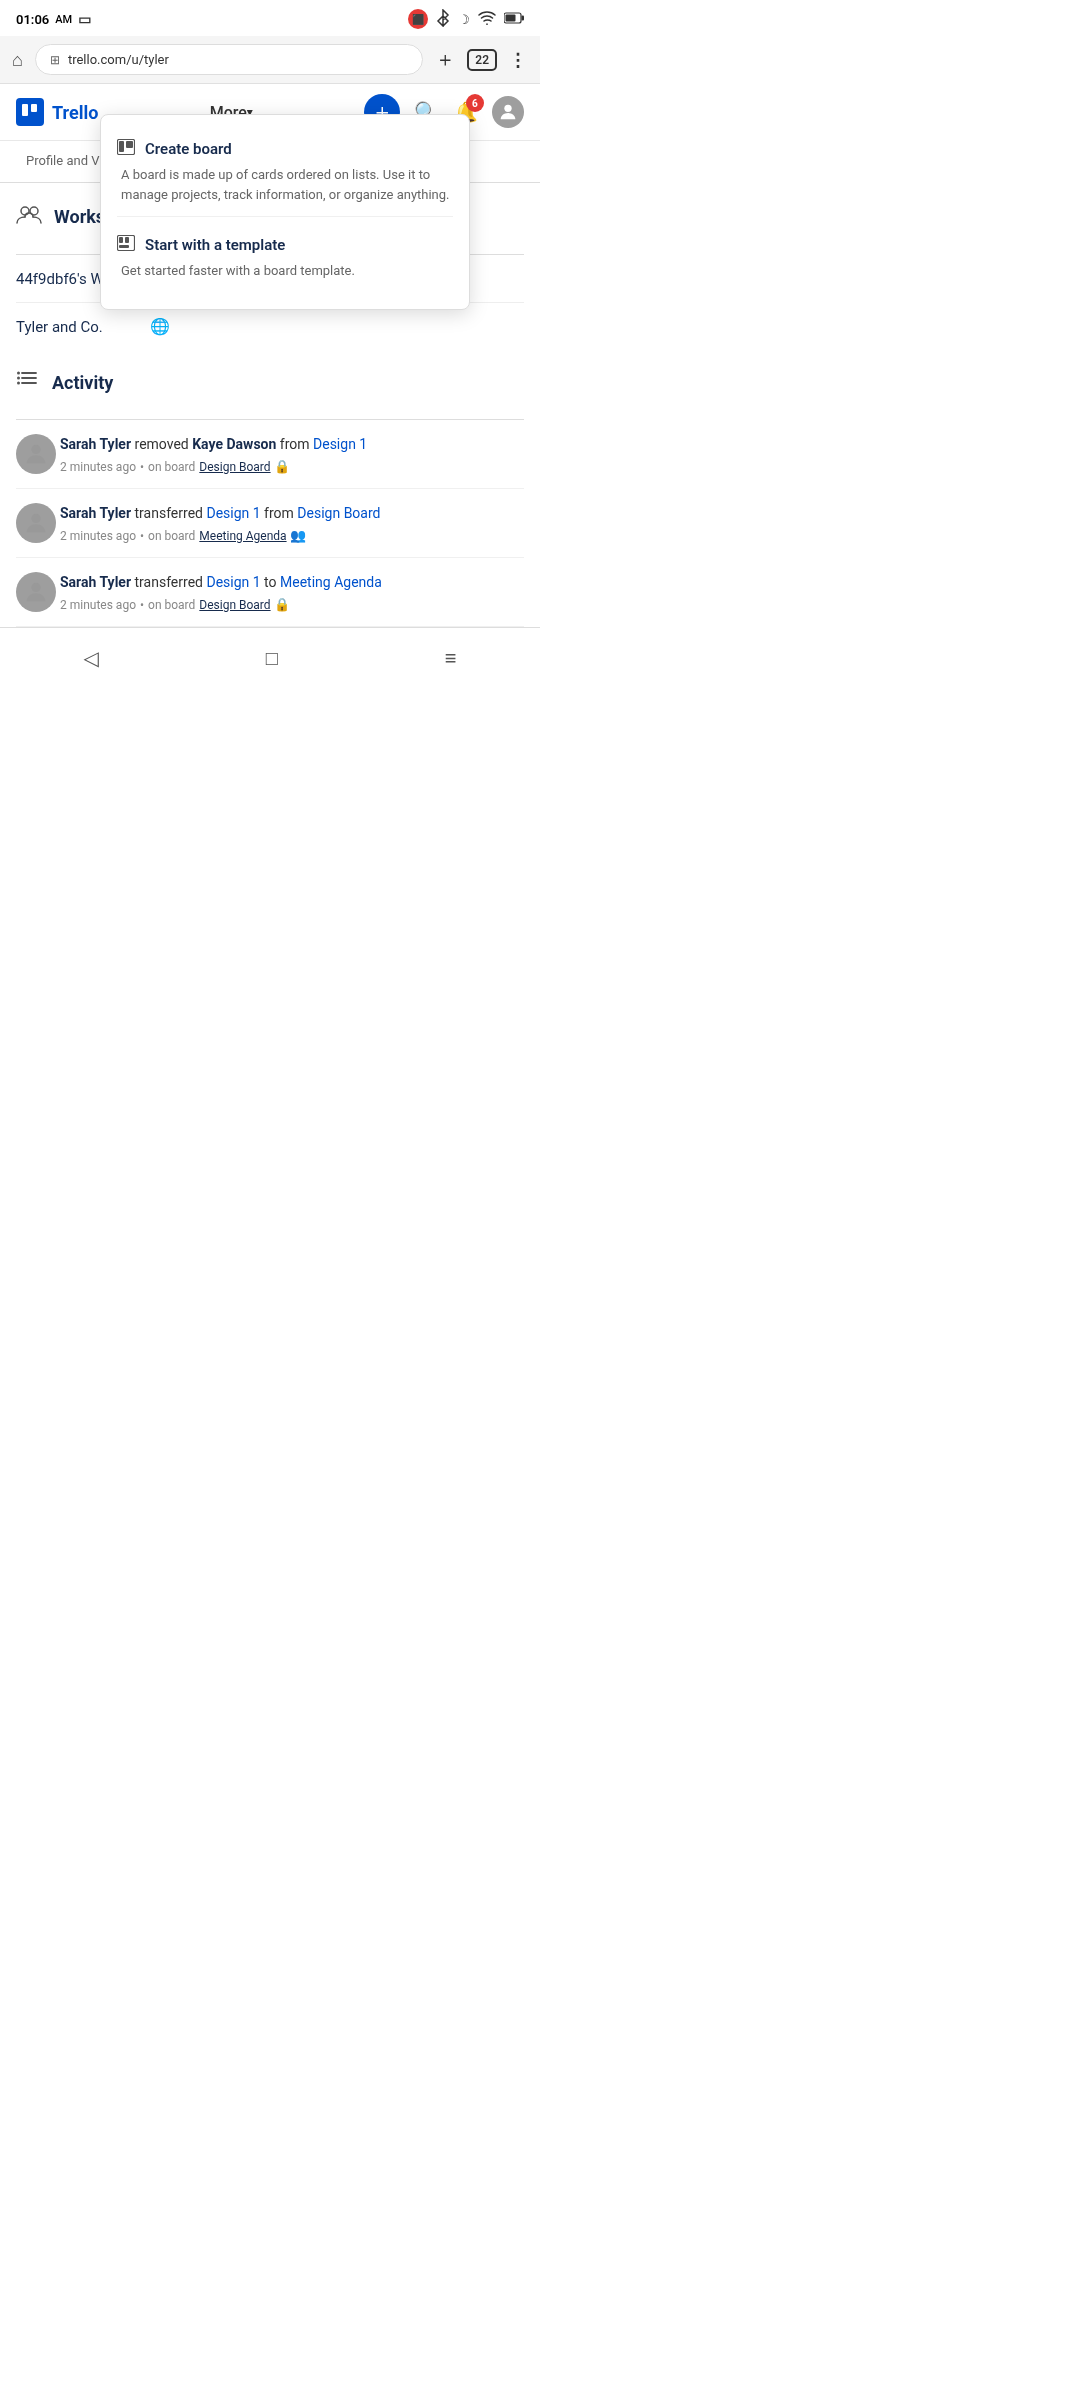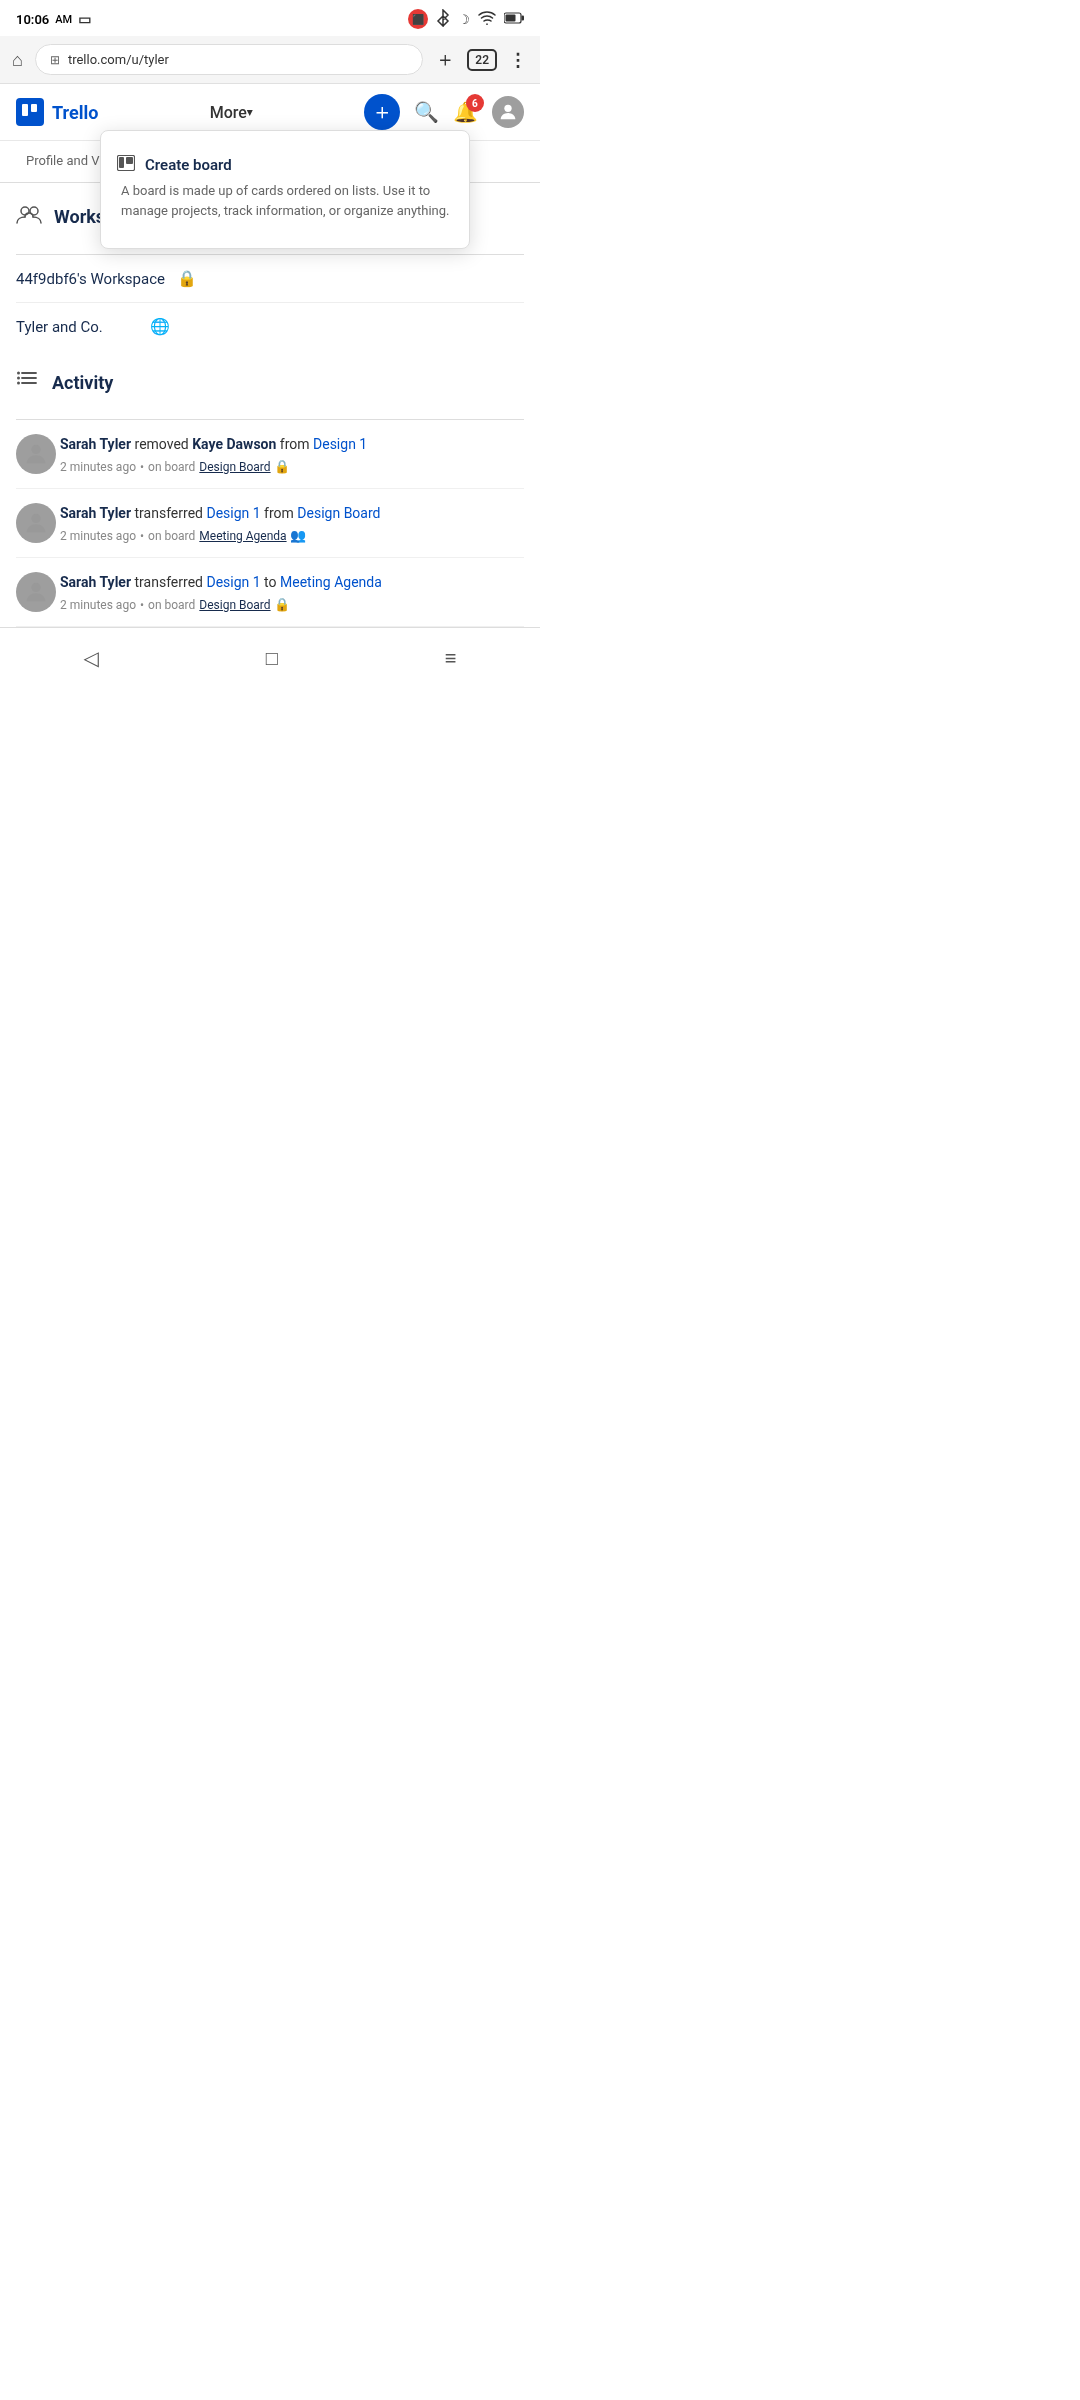--- a/index.html
+++ b/index.html
@@ -180,21 +180,21 @@
       align-items: center;
       justify-content: center;
       overflow: hidden;
       cursor: pointer;
     }
     .avatar svg { width: 22px; height: 22px; }
 
     
     .dropdown-overlay {
       position: absolute;
-      top: 130px;
+      top: 114px;
       left: 100px;
       right: 0;
       background: #fff;
       border: 1px solid #ddd;
       border-radius: 8px;
       box-shadow: 0 4px 20px rgba(0,0,0,0.15);
       z-index: 100;
       padding: 16px;
       width: 370px;
     }
@@ -354,21 +354,21 @@
       border: none;
       cursor: pointer;
       padding: 4px 16px;
     }
   </style>
 </head>
 <body>
 
 <div class="status-bar">
   <div class="status-time">
-    <span>10:06</span>
+    <span>01:06</span>
     <span class="ampm">AM</span>
     <span style="font-size:14px; color:#333;">▭</span>
   </div>
   <div class="status-icons">
     <span class="record-indicator">⬛</span>
     <span class="status-icon">
       <svg width="14" height="18" viewBox="0 0 14 18">
           <path d="M7 1l5 5-5 5V1zm0 16l-5-5 5-5v10zm0-10l5 5-5 5" stroke="#333" stroke-width="1.5" fill="none"></path>
         </svg>
     </span>
@@ -437,20 +437,34 @@
       <span class="dropdown-item-icon">
         <svg width="18" height="16" viewBox="0 0 18 16" fill="none">
           <rect x="0.5" y="0.5" width="17" height="15" rx="1.5" stroke="#555" stroke-width="1.2"></rect>
           <rect x="2" y="2" width="5" height="11" rx="1" fill="#555"></rect>
           <rect x="9" y="2" width="7" height="7" rx="1" fill="#555"></rect>
         </svg>
       </span>
       <span class="dropdown-item-title">Create board</span>
     </div>
     <div class="dropdown-item-desc">A board is made up of cards ordered on lists. Use it to manage projects, track information, or organize anything.</div>
+  </div>
+  <div class="dropdown-item">
+    <div class="dropdown-item-header">
+      <span class="dropdown-item-icon">
+        <svg width="18" height="16" viewBox="0 0 18 16" fill="none">
+          <rect x="0.5" y="0.5" width="17" height="15" rx="1.5" stroke="#555" stroke-width="1.2"></rect>
+          <rect x="2" y="2" width="4" height="6" rx="1" fill="#555"></rect>
+          <rect x="8" y="2" width="4" height="6" rx="1" fill="#555"></rect>
+          <rect x="2" y="10" width="10" height="3" rx="1" fill="#555"></rect>
+        </svg>
+      </span>
+      <span class="dropdown-item-title">Start with a template</span>
+    </div>
+    <div class="dropdown-item-desc">Get started faster with a board template.</div>
   </div>
 </div>
 
 <div class="page-content">
 
   <div class="tabs-row">
     <div class="tab">
       <span>Profile and Visibility</span>
     </div>
     <div class="tab active">

